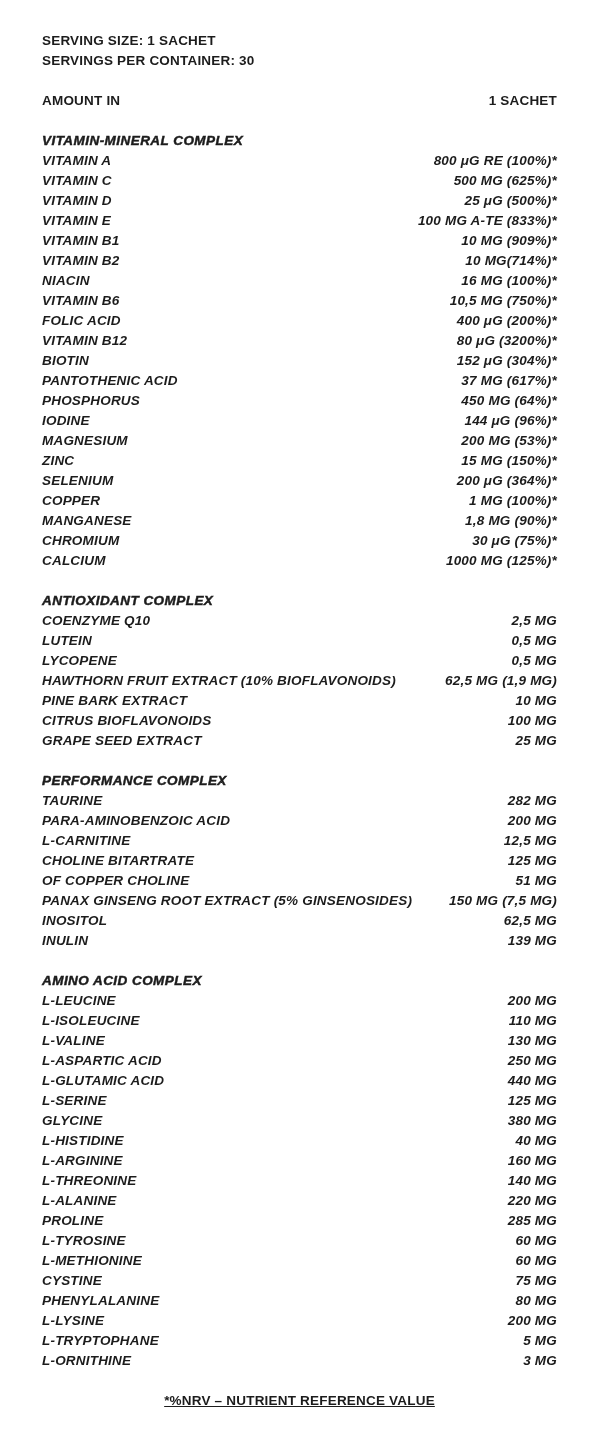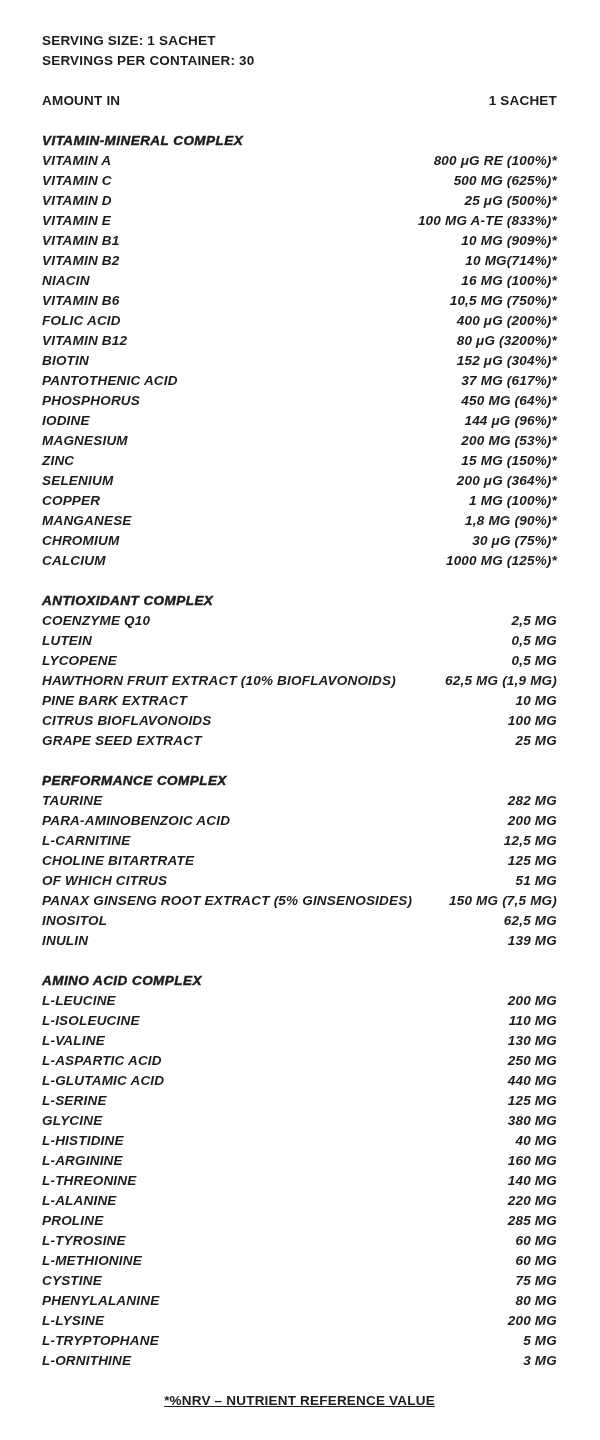--- a/index.html
+++ b/index.html
@@ -244,21 +244,21 @@
     <span>L-CARNITINE</span>
     <span class="val">12,5 MG</span>
   </div>
 
   <div class="row">
     <span>CHOLINE BITARTRATE</span>
     <span class="val">125 MG</span>
   </div>
 
   <div class="row">
-    <span>OF WHICH CITRUS</span>
+    <span>OF COPPER CHOLINE</span>
     <span class="val">51 MG</span>
   </div>
 
   <div class="row">
     <span>PANAX GINSENG ROOT EXTRACT (5% GINSENOSIDES)</span>
     <span class="val">150 MG (7,5 MG)</span>
   </div>
 
   <div class="row">
     <span>INOSITOL</span>

